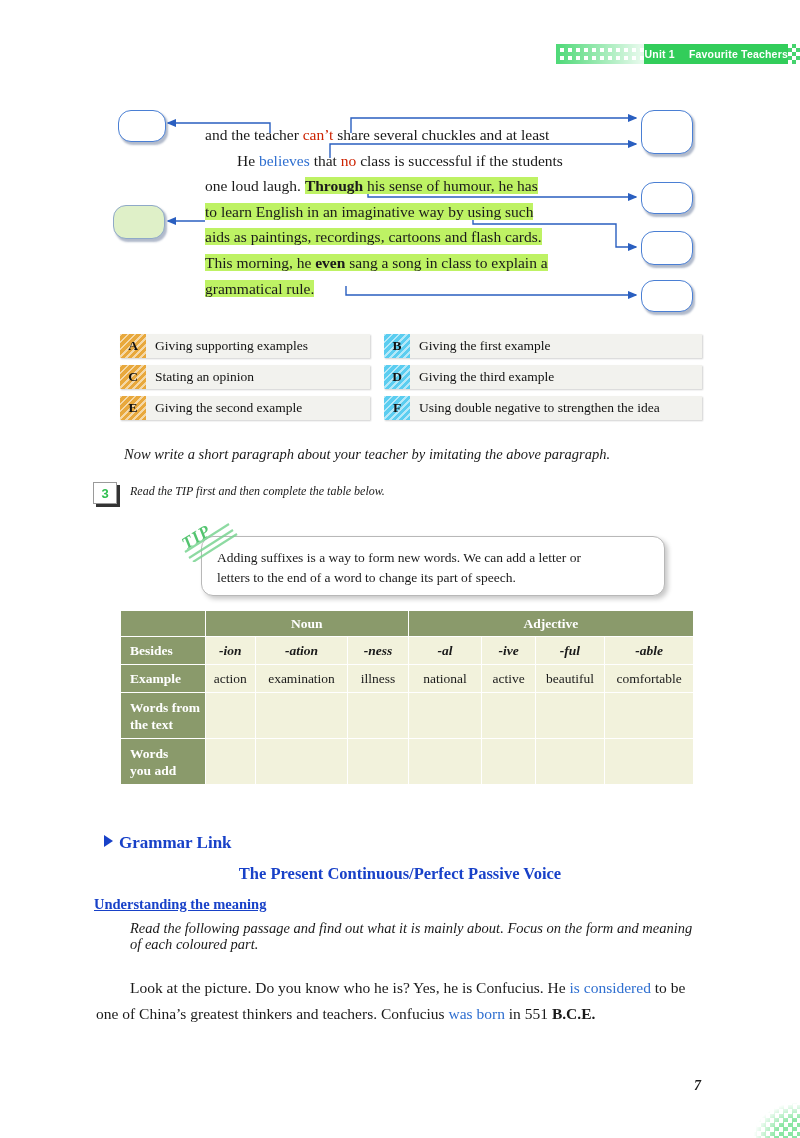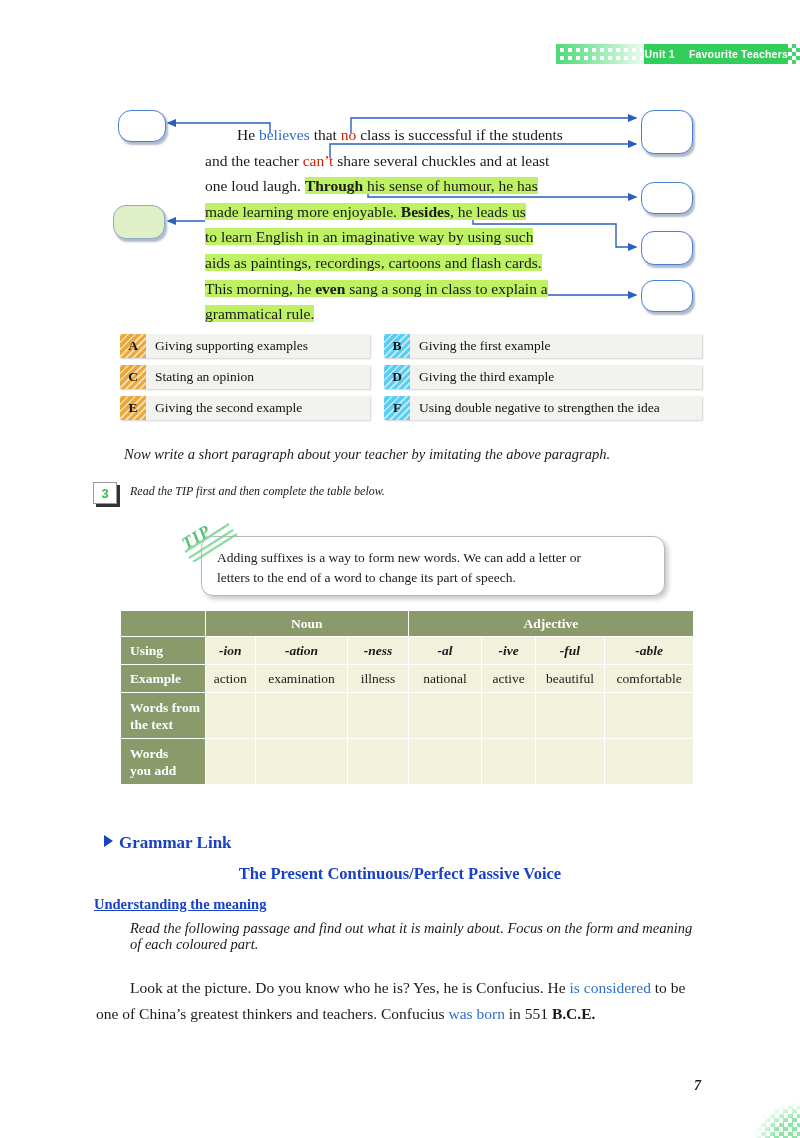--- a/index.html
+++ b/index.html
@@ -159,31 +159,28 @@
 
         <path d="M473,110 L473,124 L616,124 L616,147 L636,147"></path>
 
         <path d="M205,121 L168,121"></path>
 
         <path d="M346,186 L346,195 L636,195"></path>
       </g>
     </svg>
 
     <div class="para-block">
+      <div class="para-line">
+        <span>and the teacher </span><span class="red-w">can’t</span><span> share several chuckles and at least</span>
+      </div>
       <div class="para-line ind">
         <span>He </span><span class="blue-w">believes</span><span> that </span><span class="red-w">no</span><span> class is successful if the students</span>
       </div>
       <div class="para-line">
-        <span>and the teacher </span><span class="red-w">can’t</span><span> share several chuckles and at least</span>
-      </div>
-      <div class="para-line">
         <span>one loud laugh. </span><span class="hl b">Through</span><span class="hl"> his sense of humour, he has</span>
-      </div>
-      <div class="para-line">
-        <span class="hl">made learning more enjoyable. </span><span class="hl b">Besides</span><span class="hl">, he leads us</span>
       </div>
       <div class="para-line">
         <span class="hl">to learn English in an imaginative way by using such</span>
       </div>
       <div class="para-line">
         <span class="hl">aids as paintings, recordings, cartoons and flash cards.</span>
       </div>
       <div class="para-line">
         <span class="hl">This morning, he </span><span class="hl b">even</span><span class="hl"> sang a song in class to explain a</span>
       </div>
@@ -252,21 +249,21 @@
   </div>
 
   <table class="tbl">
     <tbody>
         <tr class="r-group">
       <td class="hd" style="width:88px;"></td>
       <td class="hd" colspan="3">Noun</td>
       <td class="hd" colspan="4">Adjective</td>
     </tr>
     <tr class="r-suffix">
-      <td class="hd left">Using</td>
+      <td class="hd left">Besides</td>
       <td class="cell it" style="width:52px;">-ion</td>
       <td class="cell it" style="width:96px;">-ation</td>
       <td class="cell it" style="width:64px;">-ness</td>
       <td class="cell it" style="width:78px;">-al</td>
       <td class="cell it" style="width:56px;">-ive</td>
       <td class="cell it" style="width:72px;">-ful</td>
       <td class="cell it" style="width:92px;">-able</td>
     </tr>
     <tr class="r-example">
       <td class="hd left">Example</td>

